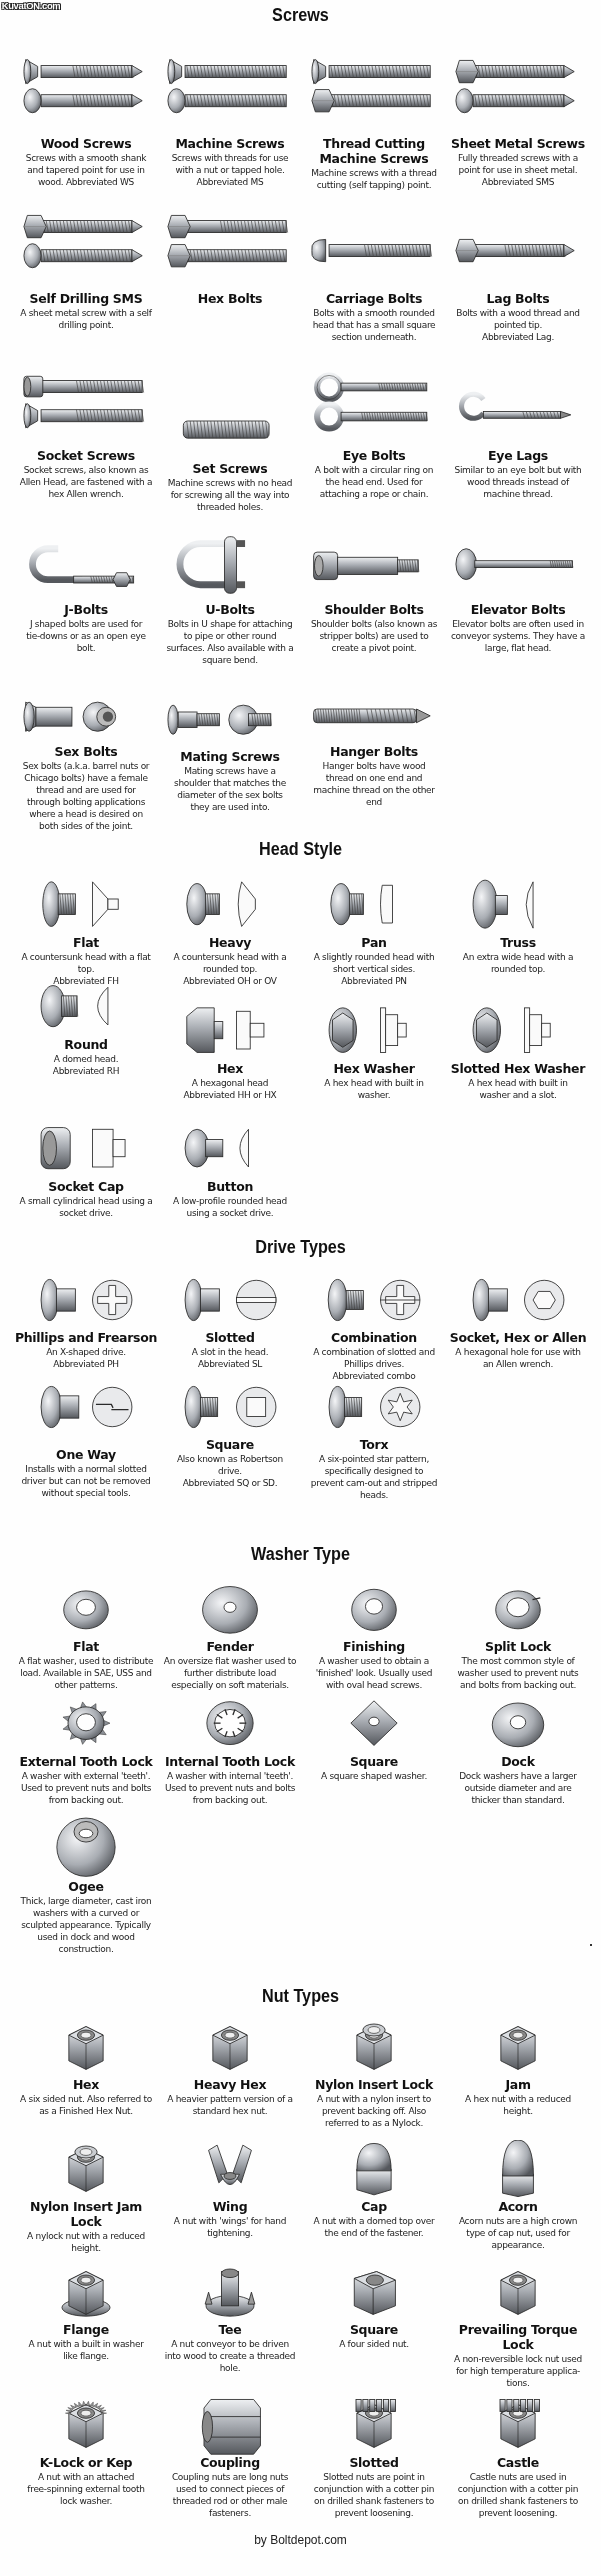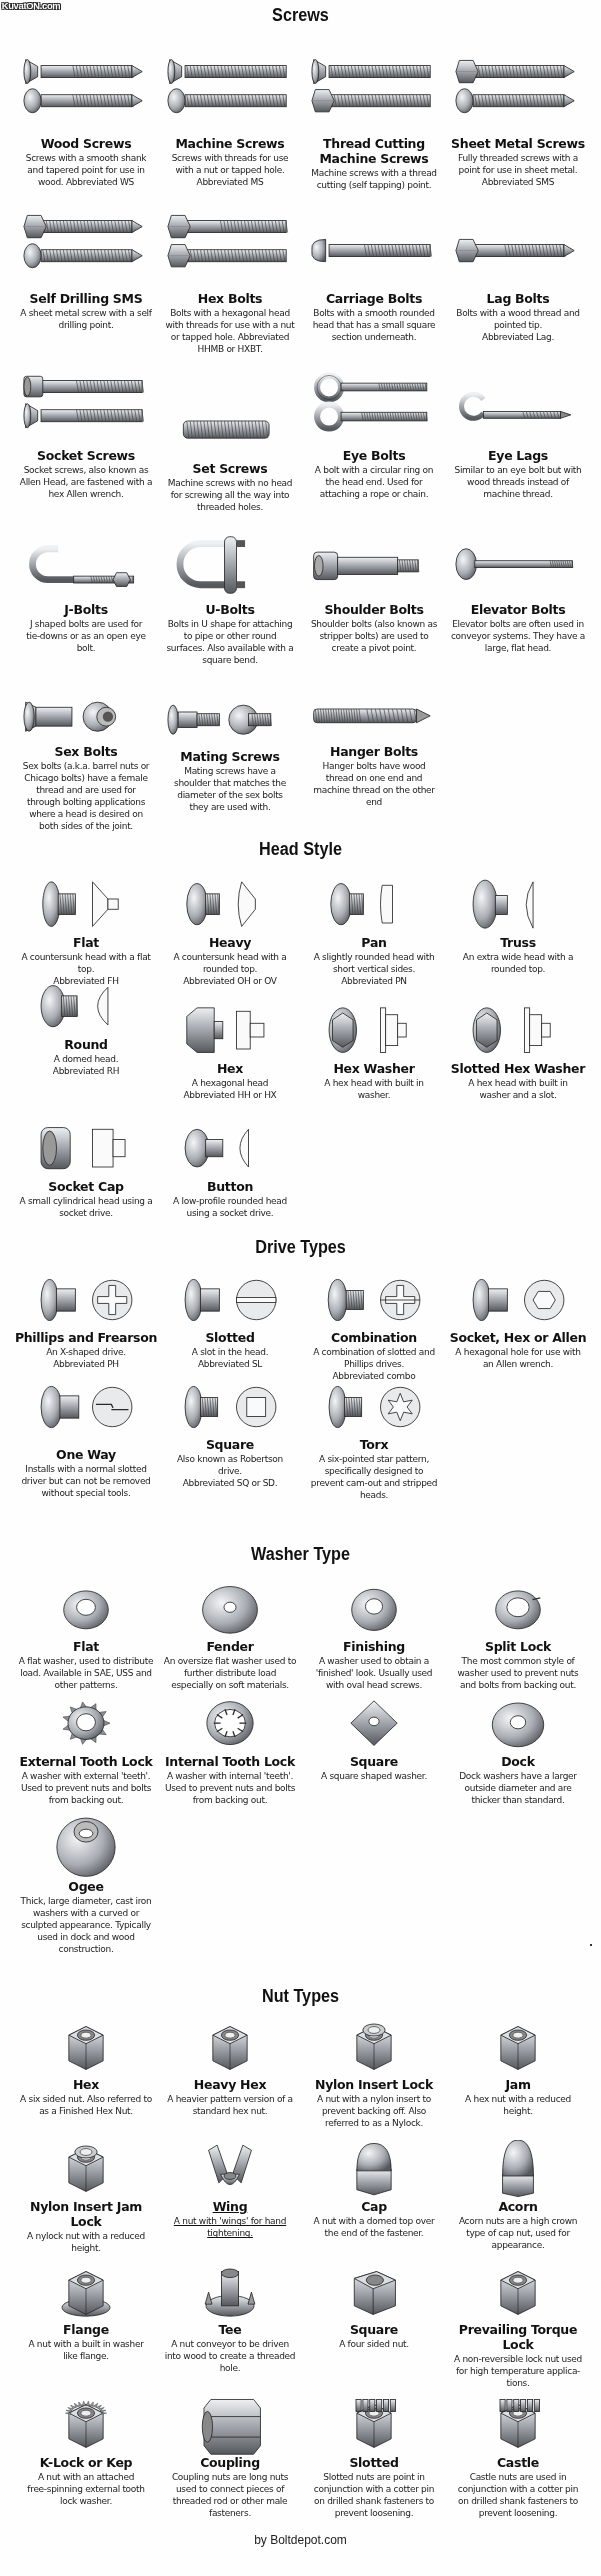--- a/index.html
+++ b/index.html
@@ -529,24 +529,20 @@
             <line x1="124" y1="8" x2="126.4" y2="22" stroke="#444" stroke-width="0.8"></line>
             <line x1="128" y1="8" x2="130.4" y2="22" stroke="#444" stroke-width="0.8"></line>
             <line x1="132" y1="8" x2="134.4" y2="22" stroke="#444" stroke-width="0.8"></line>
             <line x1="136" y1="8" x2="138.4" y2="22" stroke="#444" stroke-width="0.8"></line>
             <polygon points="6,2 22,2 28,15 22,28 6,28 2,15" fill="url(#g5)" stroke="#2a2a2a"></polygon>
             <line x1="2" y1="15" x2="28" y2="15" stroke="#777" stroke-width="0.6"></line>
           </g>
         </svg>
       </div>
       <div class="name" style="white-space: pre-line;">Hex Bolts</div>
-      <div class="desc">Bolts with a hexagonal head
-with threads for use with a nut
-or tapped hole.  Abbreviated
-HHMB or HXBT.</div>
     </div>
     <div class="item" style="left: 301px; top: 191px; --ph: 101px;">
       <div class="pic">
         <svg width="129" height="60" viewBox="0 0 150 70">
           <defs>
             <linearGradient id="g6" x1="0" y1="0" x2="0" y2="1">
               <stop offset="0" stop-color="#eef0f2"></stop>
               <stop offset="0.45" stop-color="#a9adb3"></stop>
               <stop offset="1" stop-color="#55585d"></stop>
             </linearGradient>
@@ -1074,21 +1070,21 @@
             <line x1="115" y1="10" x2="116.8" y2="24" stroke="#444" stroke-width="0.8"></line>
             <line x1="118" y1="10" x2="119.8" y2="24" stroke="#444" stroke-width="0.8"></line>
             <line x1="121" y1="10" x2="122.8" y2="24" stroke="#444" stroke-width="0.8"></line>
           </g>
         </svg>
       </div>
       <div class="name" style="white-space: pre-line;">Mating Screws</div>
       <div class="desc">Mating screws have a
 shoulder that matches the
 diameter of the sex bolts
-they are used with.</div>
+they are used into.</div>
     </div>
     <div class="item" style="left: 301px; top: 685px; --ph: 60px;">
       <div class="pic">
         <svg width="129" height="60" viewBox="0 0 150 70">
           <defs>
             <linearGradient id="g18" x1="0" y1="0" x2="0" y2="1">
               <stop offset="0" stop-color="#eef0f2"></stop>
               <stop offset="0.45" stop-color="#a9adb3"></stop>
               <stop offset="1" stop-color="#55585d"></stop>
             </linearGradient>
@@ -2062,21 +2058,21 @@
           <ellipse cx="35" cy="20" rx="6" ry="3.5" fill="#eee" stroke="#555"></ellipse>
           <line x1="35" y1="30" x2="35" y2="60" stroke="#2a2a2a" stroke-width="0.8"></line>
           <ellipse cx="35" cy="14" rx="13" ry="7" fill="#c9ccd0" stroke="#2a2a2a"></ellipse>
           <ellipse cx="35" cy="14" rx="7" ry="4" fill="#eee" stroke="#555"></ellipse>
         </svg>
       </div>
       <div class="name" style="white-space: pre-line;">Nylon Insert Jam Lock</div>
       <div class="desc">A nylock nut with a reduced
 height.</div>
     </div>
-    <div class="item" style="left: 157px; top: 2140px; text-decoration: underline; --ph: 60px;">
+    <div class="item" style="left: 157px; top: 2140px; --ph: 60px;">
       <div class="pic">
         <svg width="60" height="60" viewBox="0 0 70 70">
           <defs>
             <linearGradient id="g50" x1="0" y1="0" x2="0" y2="1">
               <stop offset="0" stop-color="#eef0f2"></stop>
               <stop offset="0.45" stop-color="#a9adb3"></stop>
               <stop offset="1" stop-color="#55585d"></stop>
             </linearGradient>
             <radialGradient id="g50r" cx="0.35" cy="0.35" r="0.75">
               <stop offset="0" stop-color="#f4f5f7"></stop>

